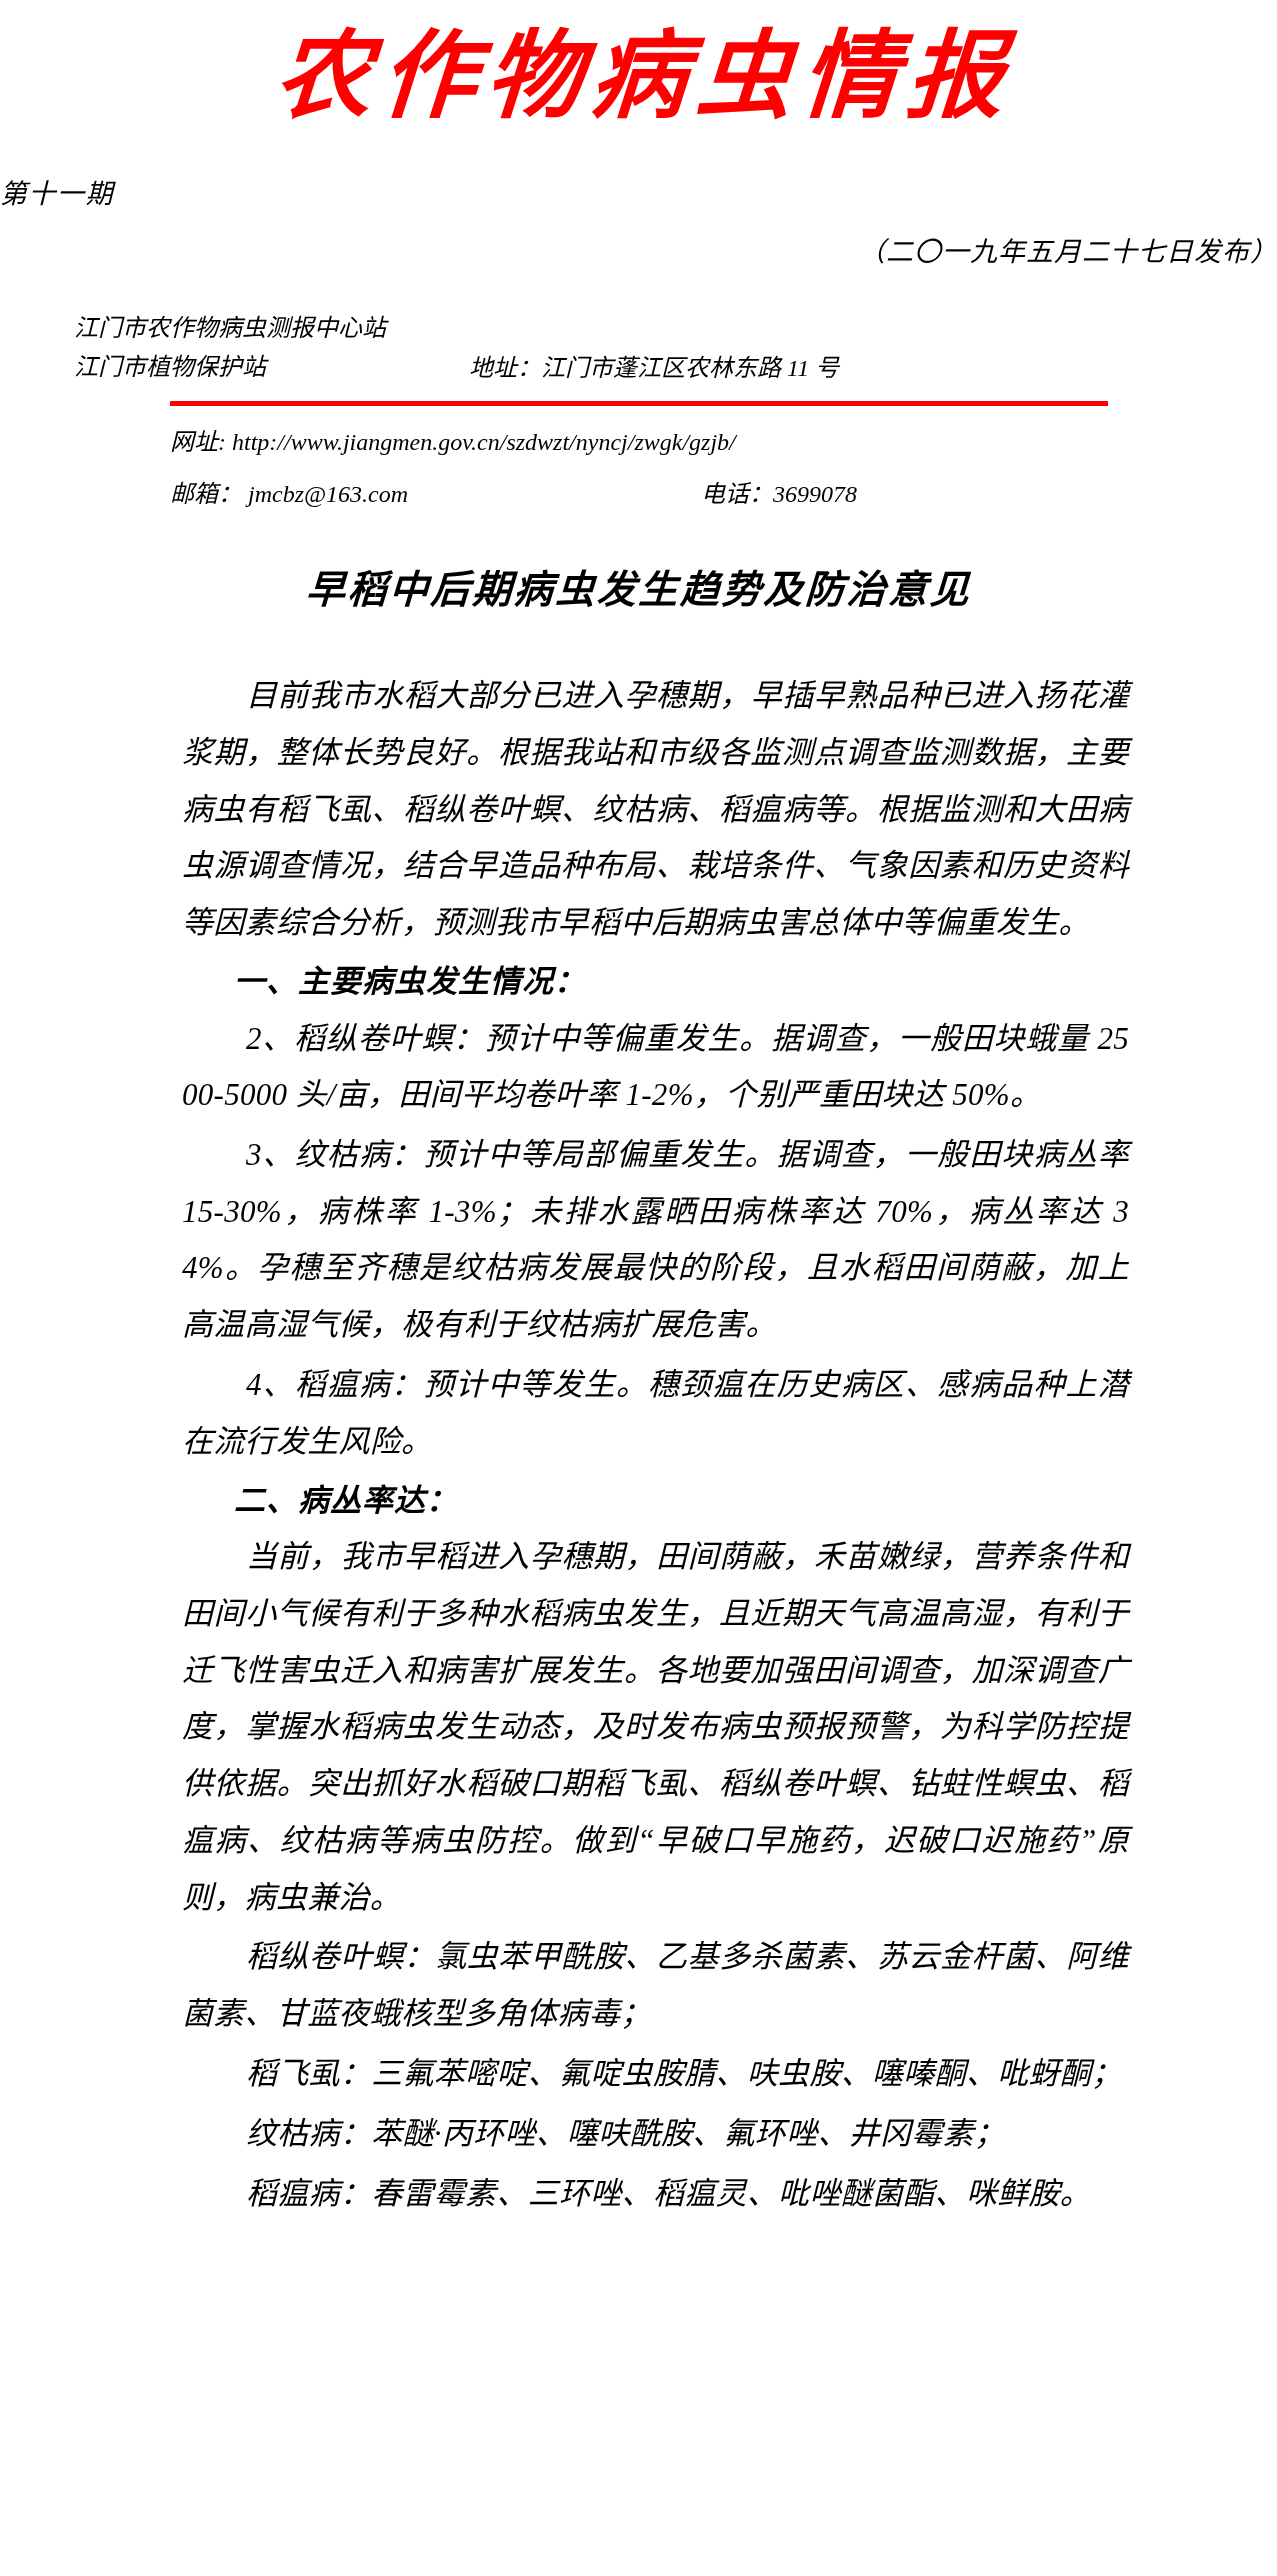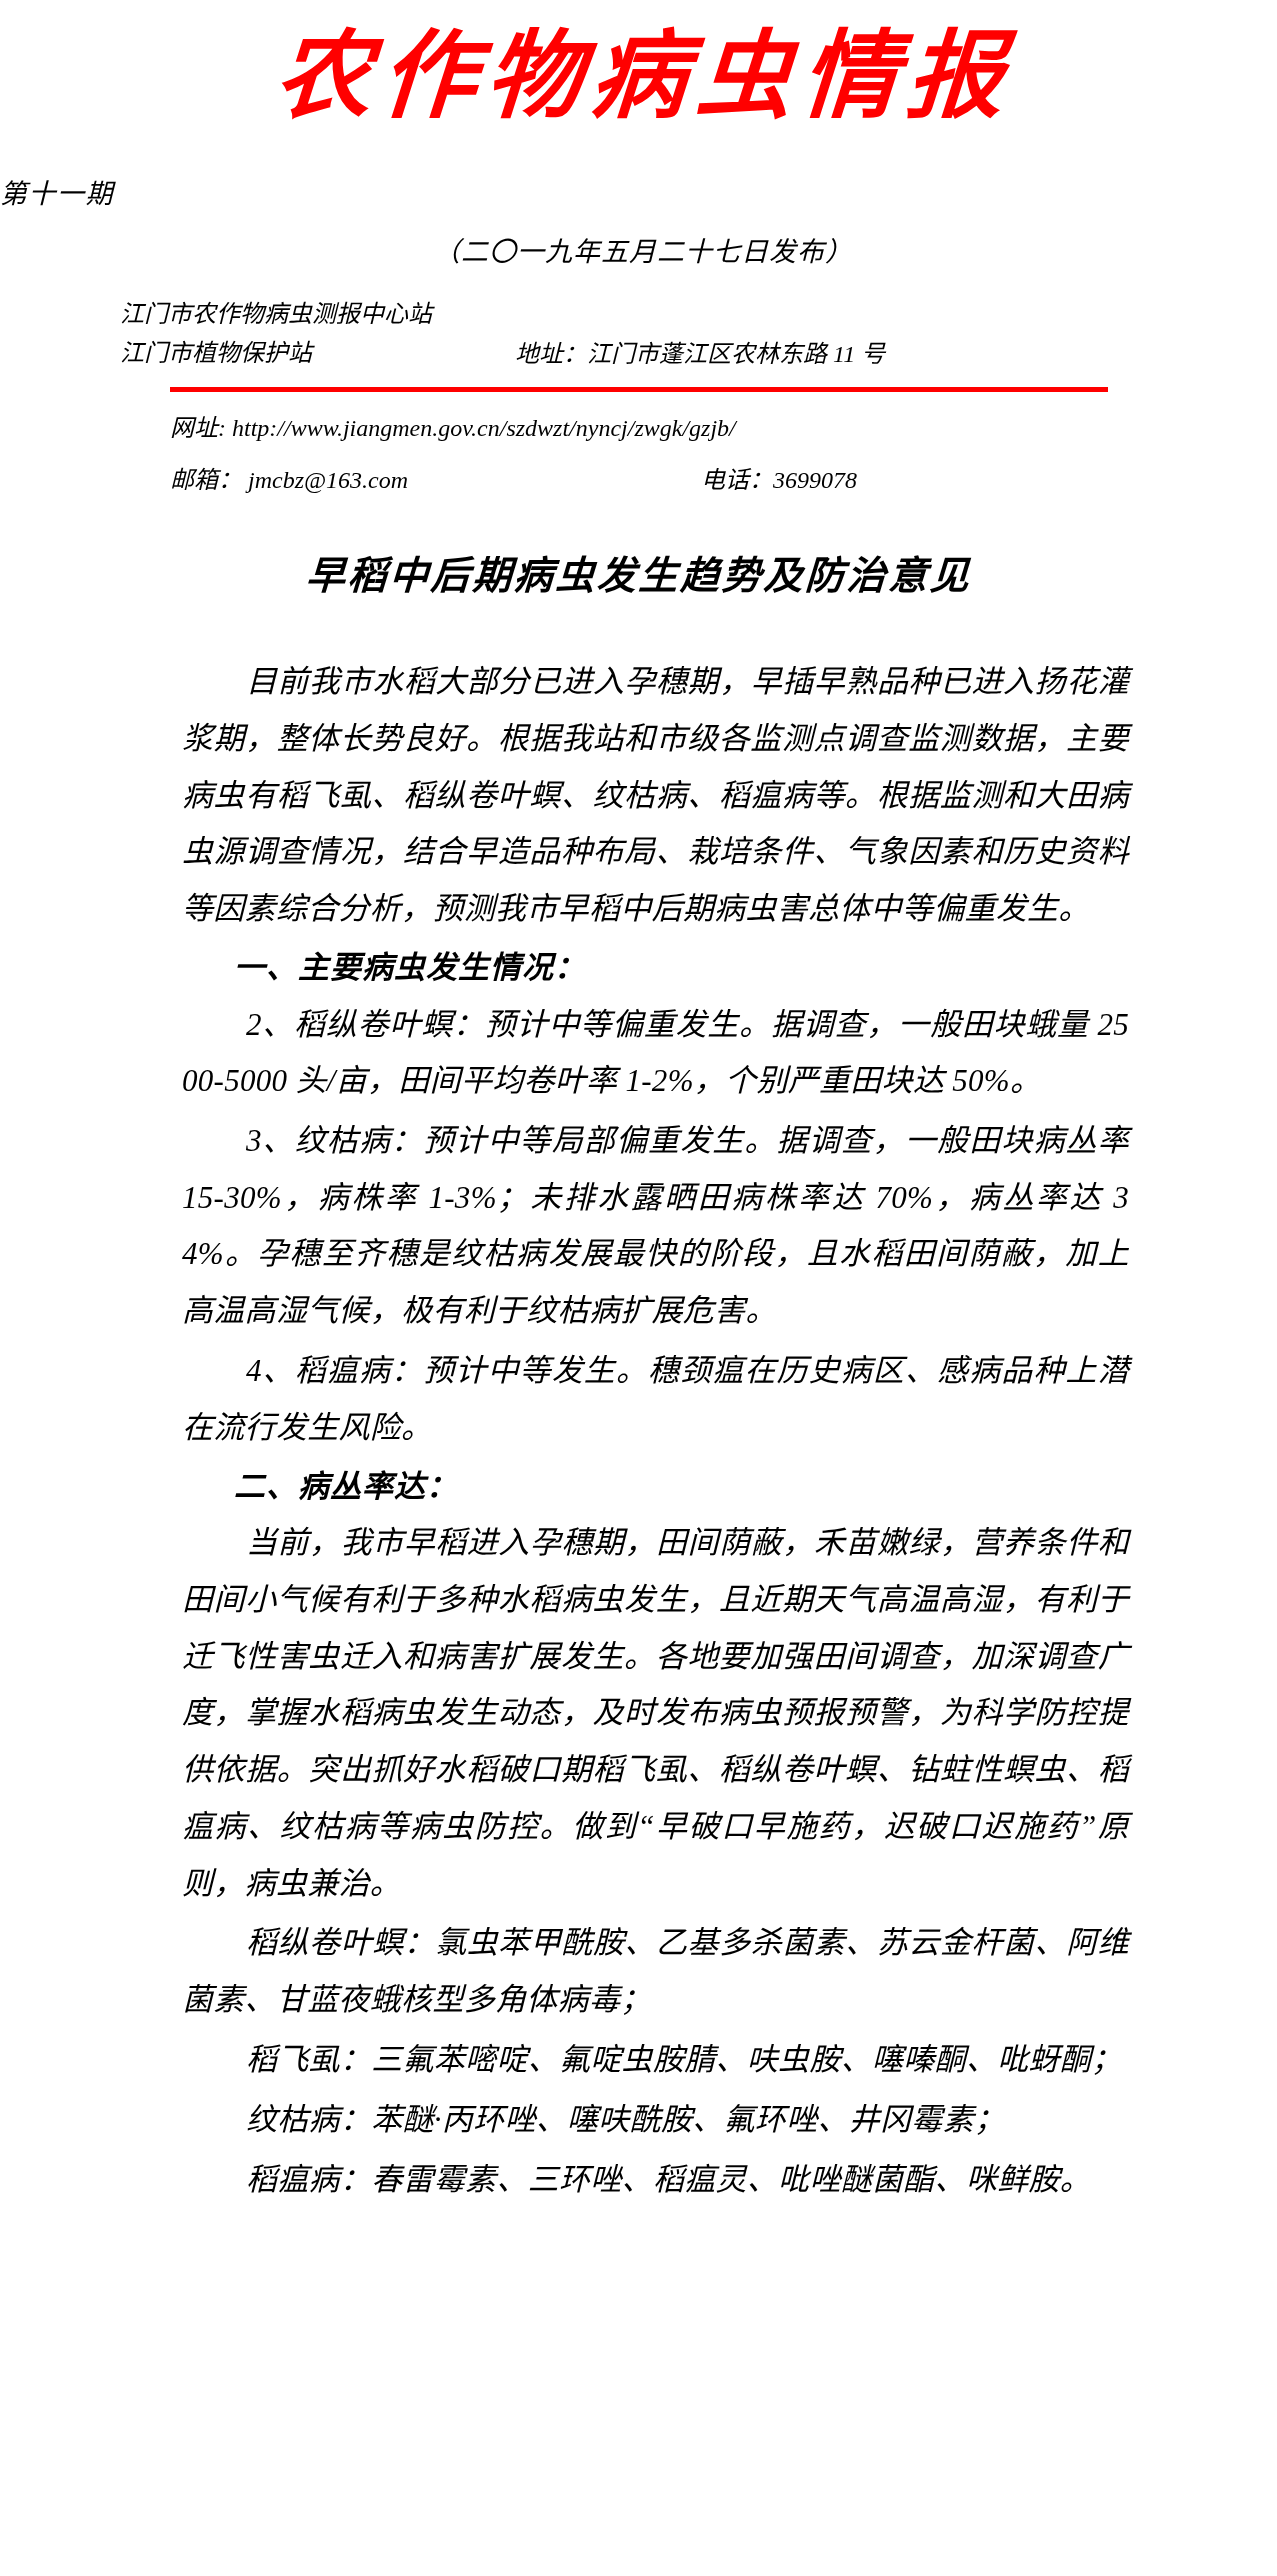--- a/index.html
+++ b/index.html
@@ -45,31 +45,31 @@
 
   .issue-no {
     margin-top: 44px;
     text-align: left;
     font-size: 27px;
     font-style: italic;
     letter-spacing: 1.5px;
   }
   .issue-date {
     margin-top: 19.6px;
-    text-align: center;
+    text-align: right;
     font-size: 27px;
     font-style: italic;
     letter-spacing: 1px;
     margin-left: 8px;
   }
 
   
   .org-block {
-    margin-top: 26px;
-    padding-left: 120px;
+    margin-top: 40px;
+    padding-left: 74px;
     padding-right: 149px;
     position: relative;
   }
   .org-row {
     display: flex;
     align-items: flex-start;
   }
   .org-names {
     width: 371px;
     flex: 0 0 371px;

